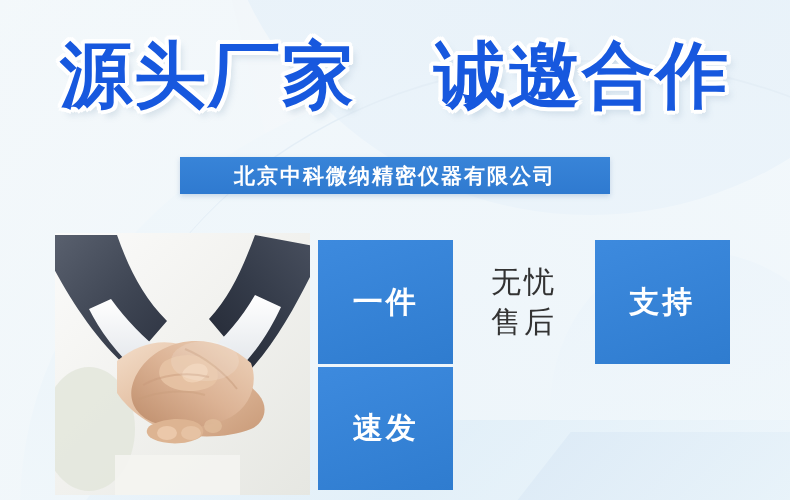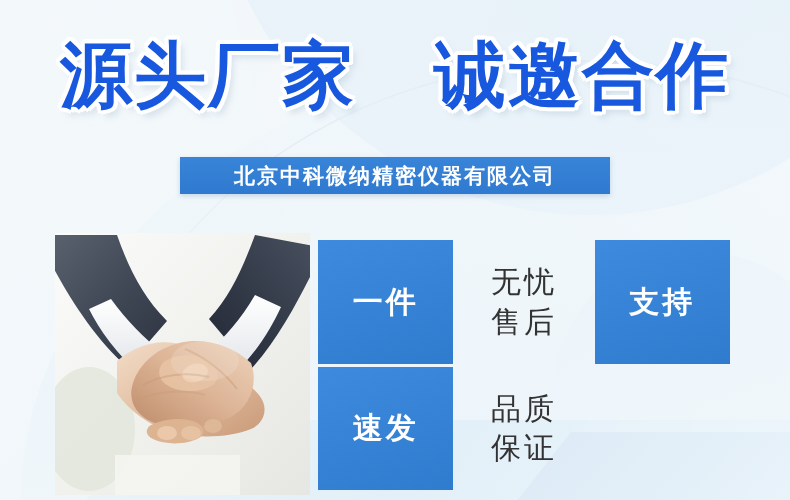--- a/index.html
+++ b/index.html
@@ -250,19 +250,15 @@
 
     <div class="tile blue">
       <span class="ln">支持</span>
     </div>
 
 
     <div class="tile blue">
       <span class="ln">速发</span>
     </div>
 
-    <div class="tile plain">
-      <span class="ln">品质</span>
-      <span class="ln">保证</span>
-    </div>
 
   </div>
 </div>
 
 </body></html>

